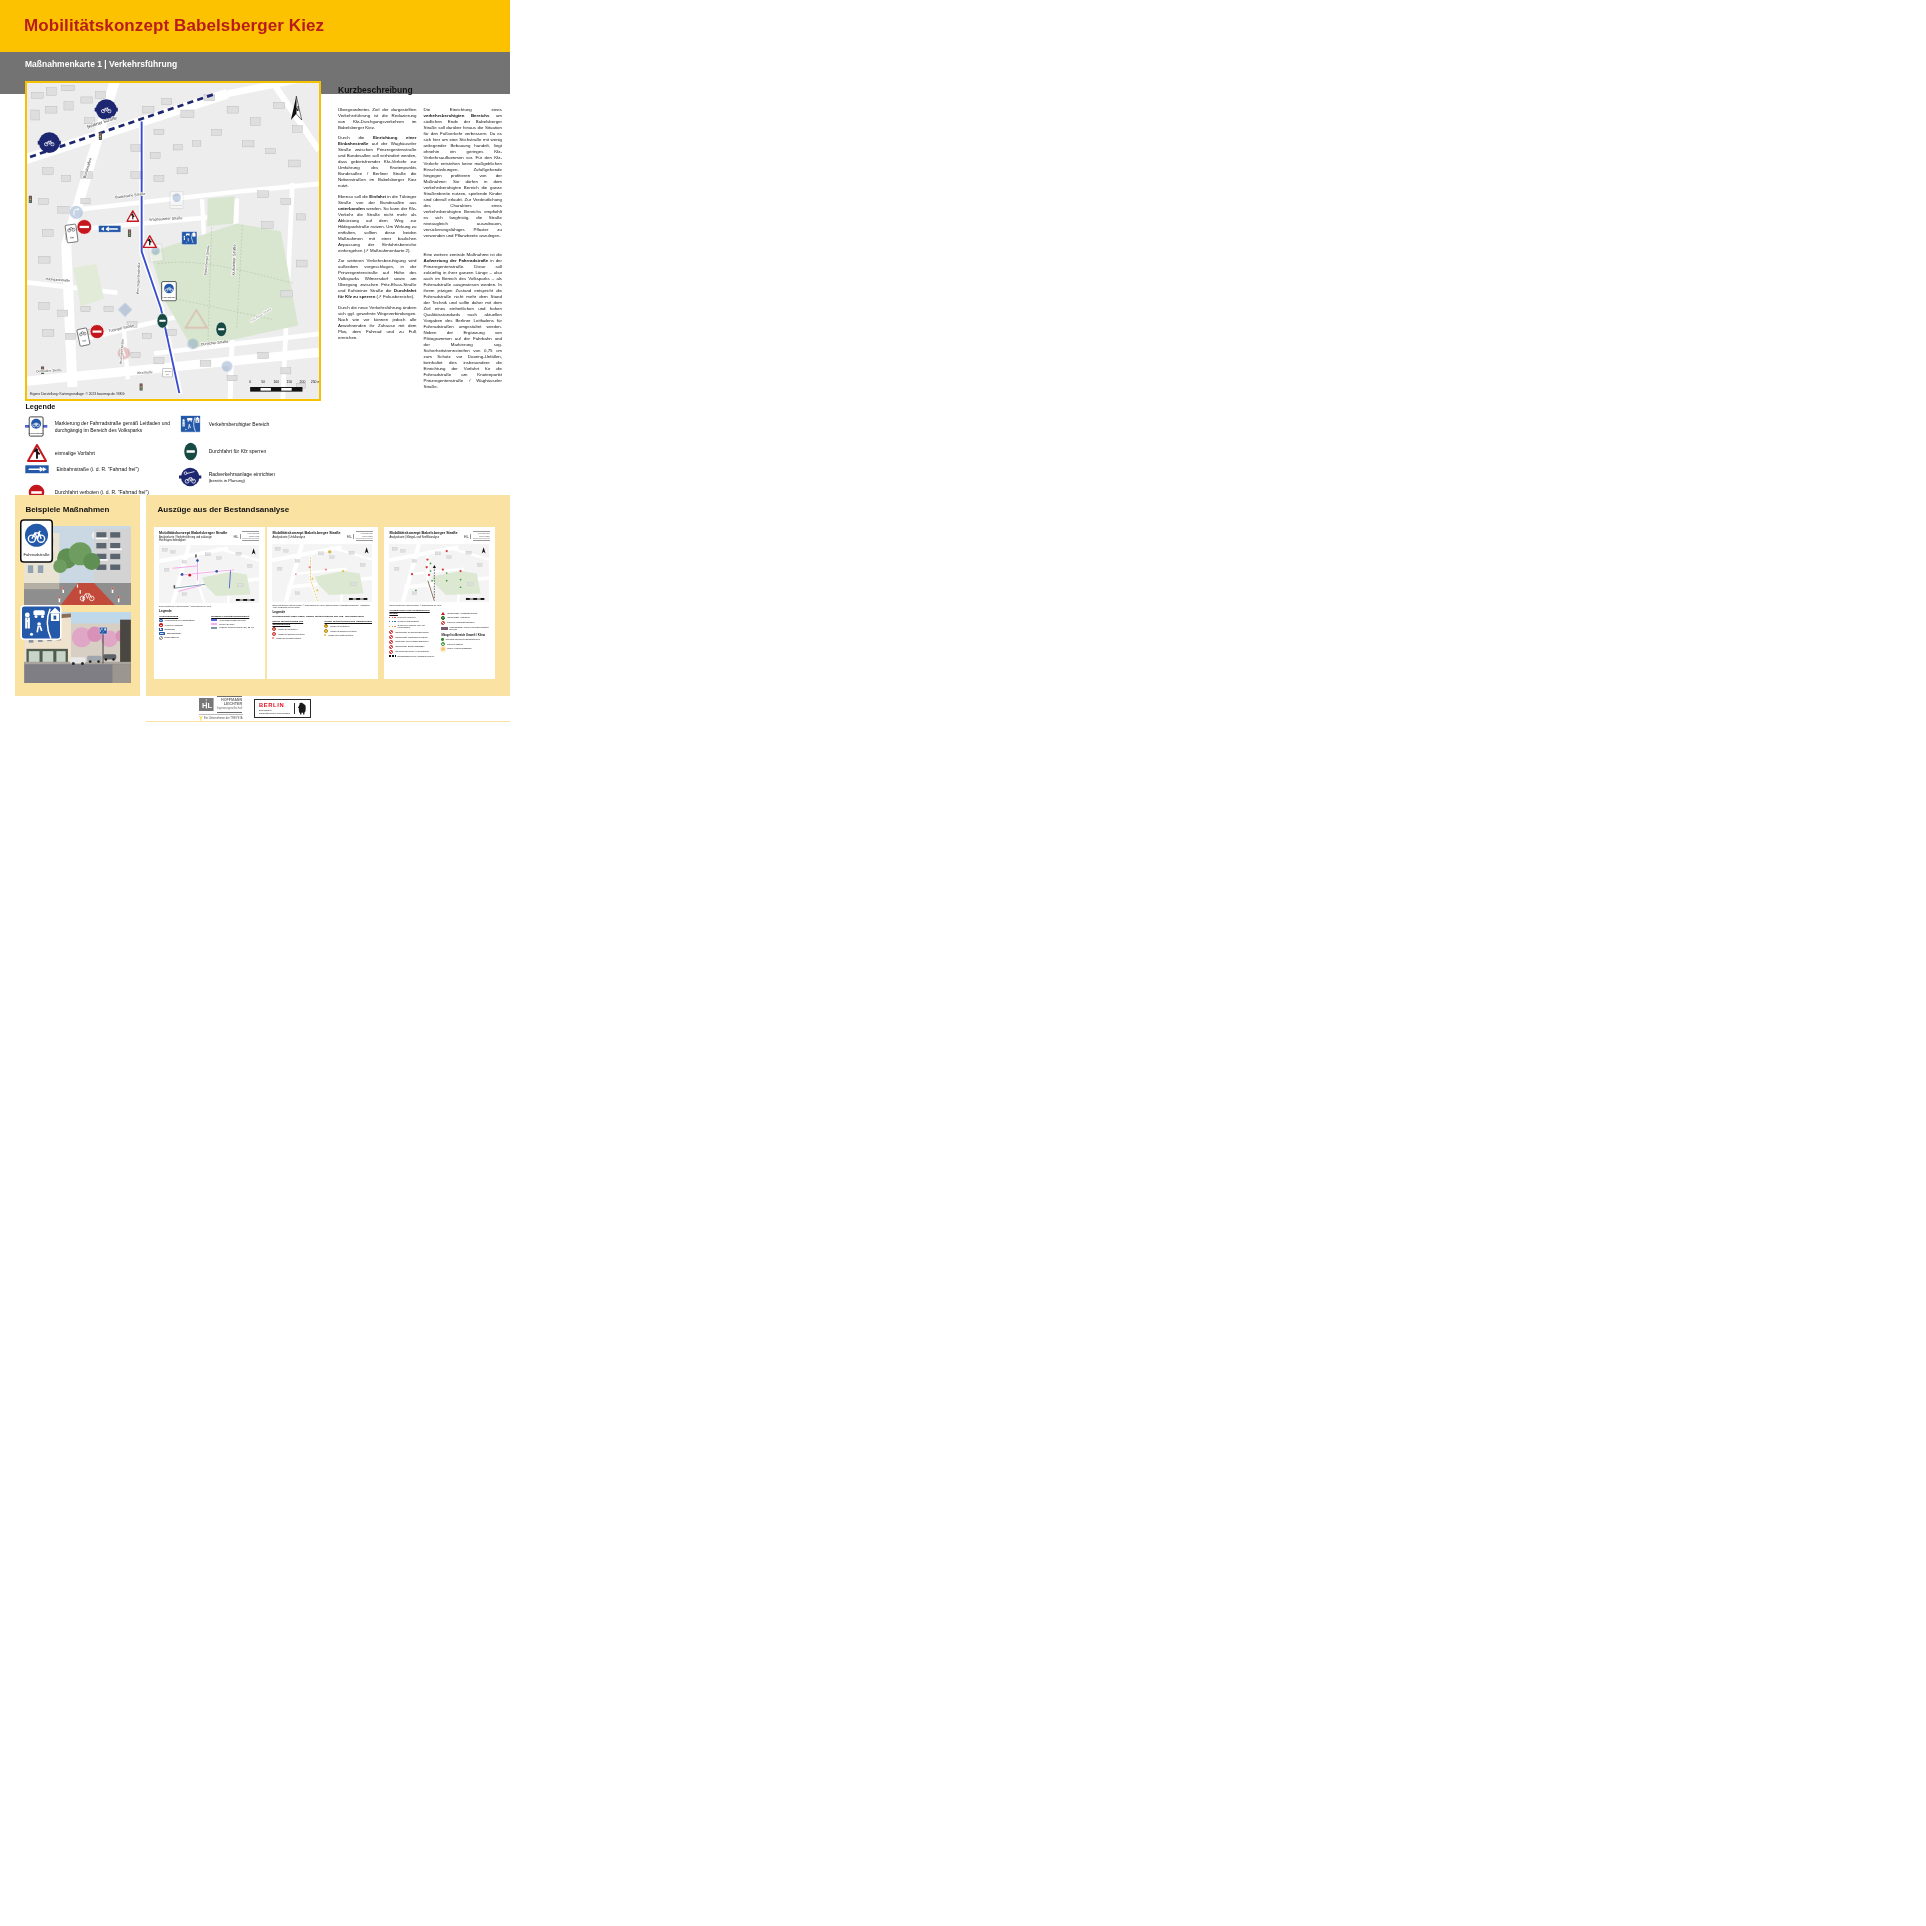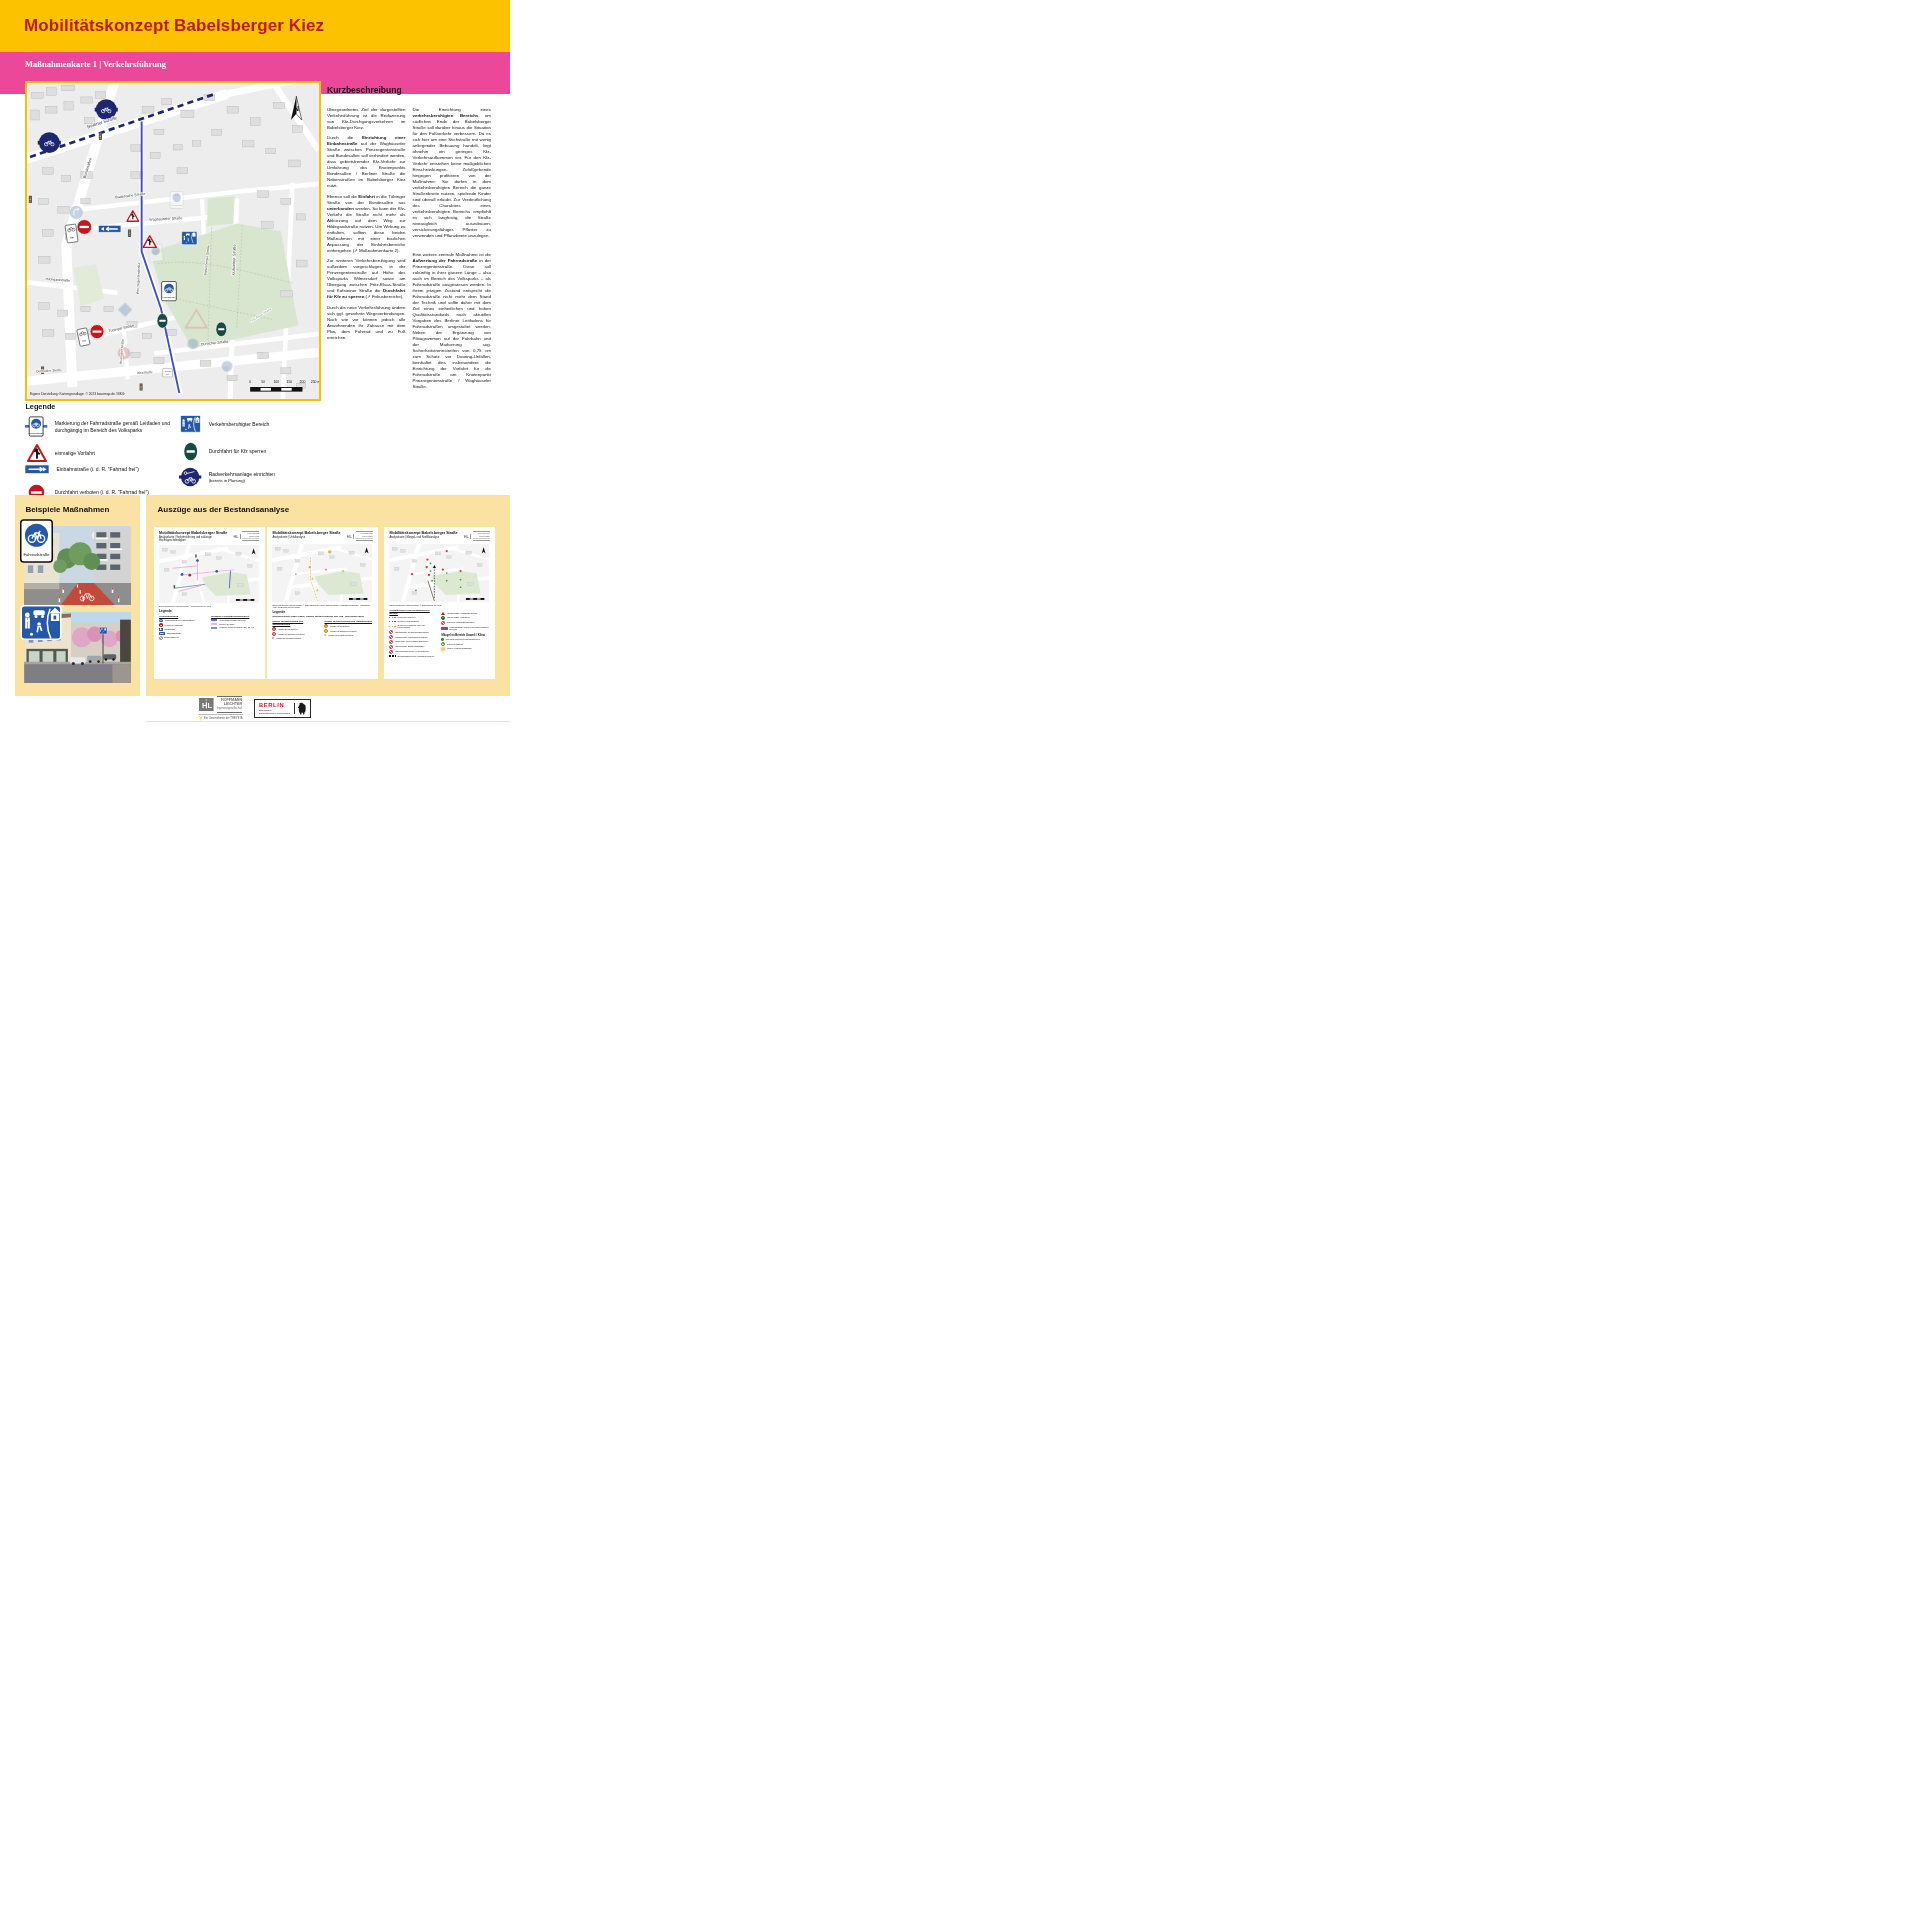--- a/index.html
+++ b/index.html
@@ -1,29 +1,29 @@
 <!DOCTYPE html>
 <html style="font-size:6.2px"><head>
 <meta charset="utf-8">
 <style>
   html,body{margin:0;padding:0;background:#fff;font-family:"Liberation Sans",sans-serif;color:#121212;}
   .page{position:relative;width:510px;height:722px;background:#fff;overflow:hidden;}
 
   
   .hdr{position:absolute;left:0;top:0;width:100%;height:52px;background:#FCC200;}
   .hdr .t{padding:16px 0 0 24px;margin:0;color:#b91c1c;font-size:17px;font-weight:600;letter-spacing:0.1px;}
-  .subbar{position:absolute;left:0;top:52px;width:100%;height:42px;background:#ec4899;font-family:Liberation Serif, serif;}
+  .subbar{position:absolute;left:0;top:52px;width:100%;height:42px;background:#737373;}
   .subbar .s{padding:6.5px 0 0 25px;color:#fff;font-size:8.5px;font-weight:600;}
 
   
   .map-panel{position:absolute;left:25.4px;top:81px;width:292px;height:316px;background:#fff;border:2.3px solid #F6C200;box-sizing:content-box;}
   .map-panel svg{display:block;}
 
   
-  .kurz{position:absolute;left:327px;top:85px;width:164px;}
+  .kurz{position:absolute;left:338px;top:85px;width:164px;}
   .kurz h2{margin:0 0 11.6px 0;font-size:8.5px;font-weight:700;}
   .kcols{display:flex;gap:7px;}
   .kcol{width:79px;font-size:4.4px;line-height:6px;text-align:justify;}
   .kcol p{margin:0 0 4.6px 0;}
   .kcol p.gap{margin-top:13px;}
   .kcol b{font-weight:700;}
 
   
   .legende{position:absolute;left:25.4px;top:402px;width:466px;height:91px;}
   .legende h3{margin:0;font-size:7.3px;font-weight:700;}

